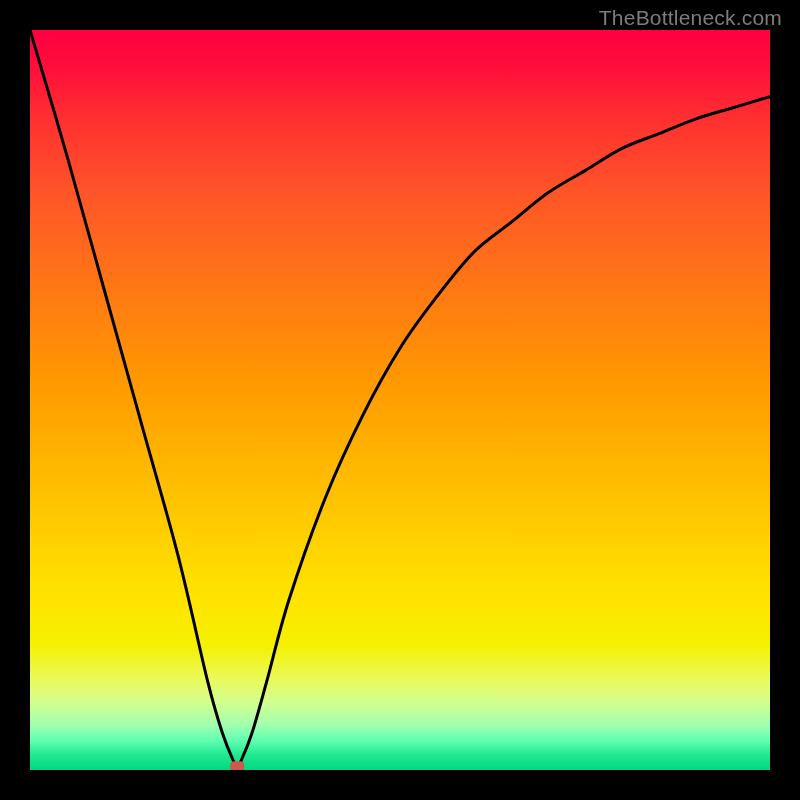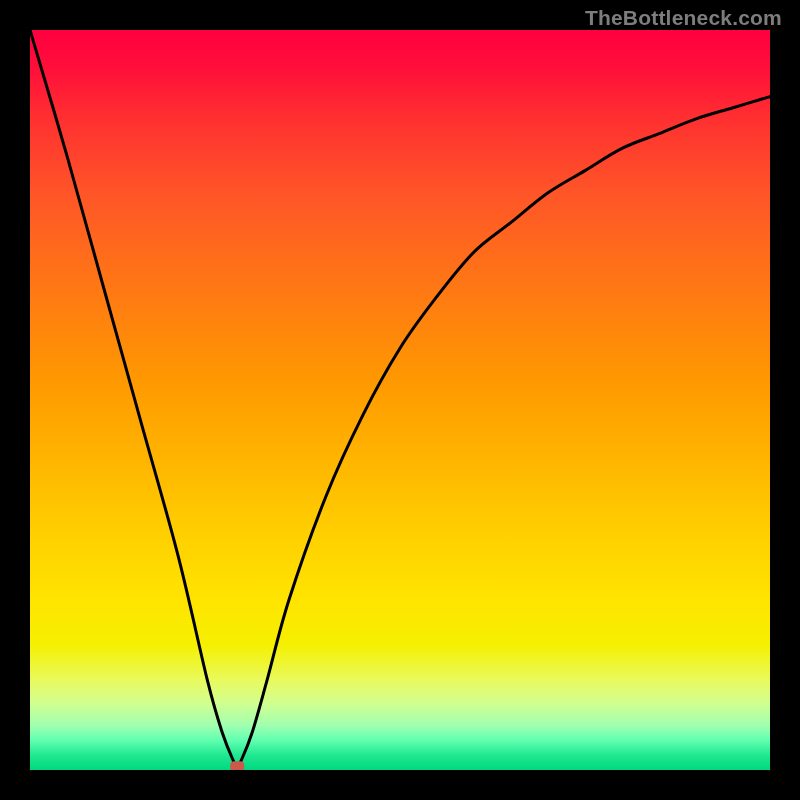--- a/index.html
+++ b/index.html
@@ -35,21 +35,21 @@
       #20e890 98%,
       #00d880 100%
     );
   }
   .watermark {
     position: absolute;
     top: 6px;
     right: 18px;
     color: #7d7d7d;
     font-size: 21px;
-    font-weight: 700;
+    font-weight: 400;
     letter-spacing: 0.2px;
   }
   svg.curve {
     position: absolute;
     left: 0;
     top: 0;
     width: 740px;
     height: 740px;
   }
 </style>

